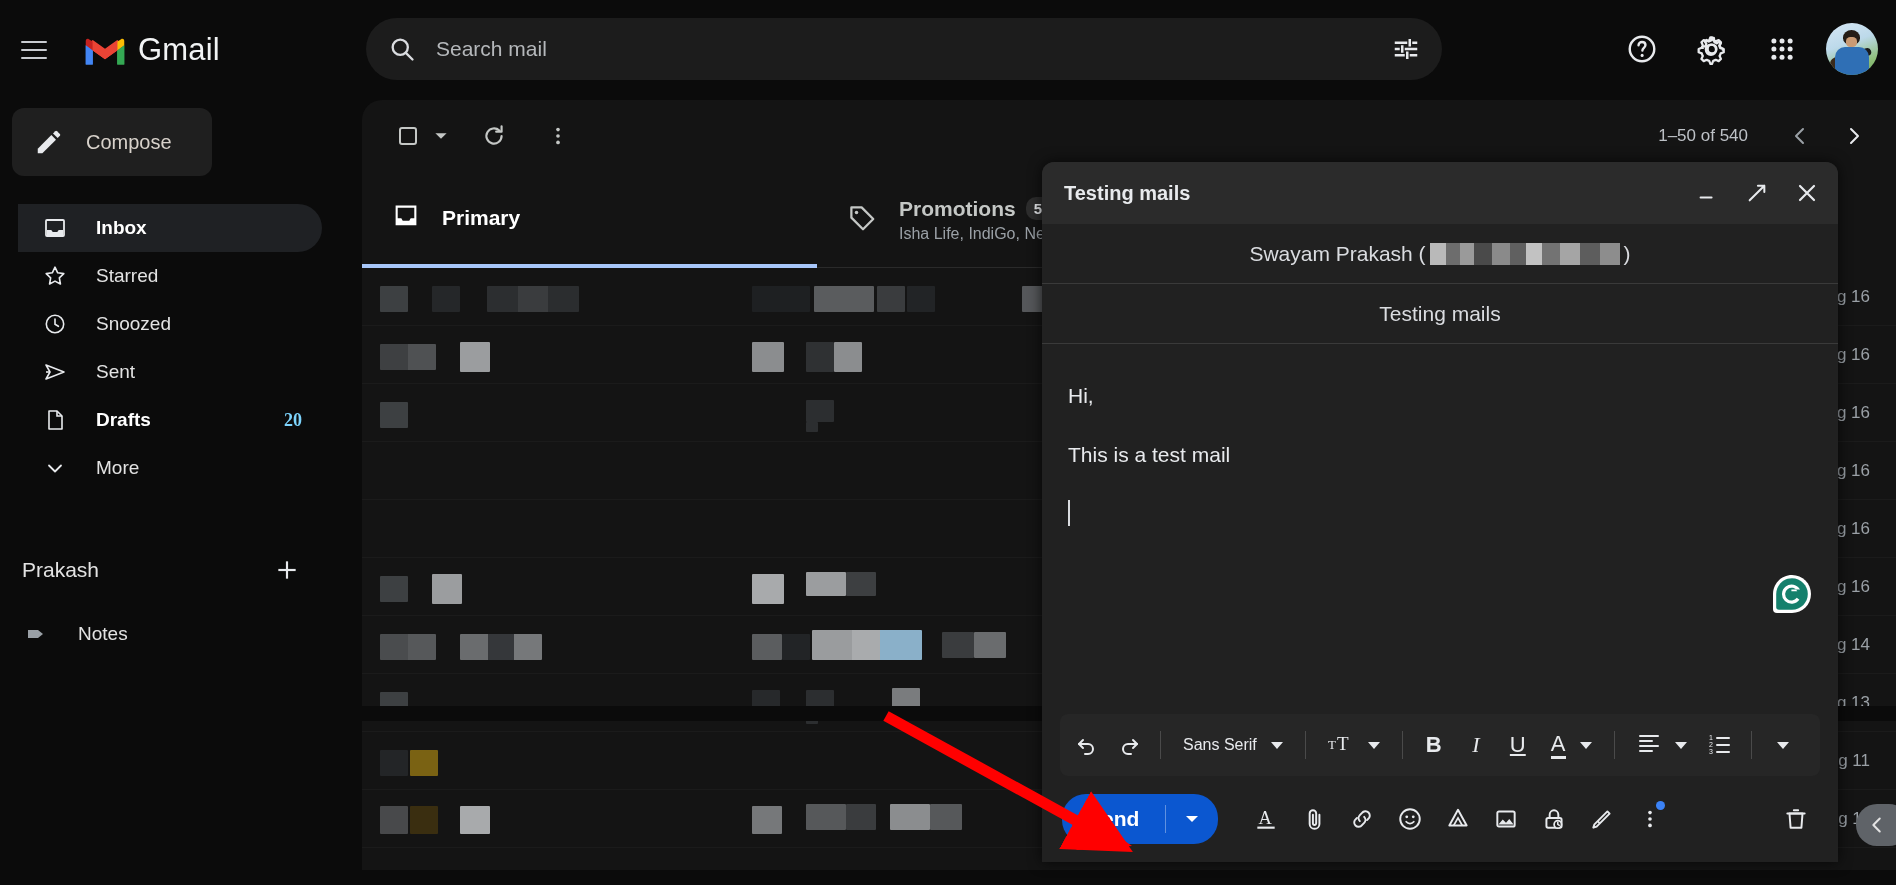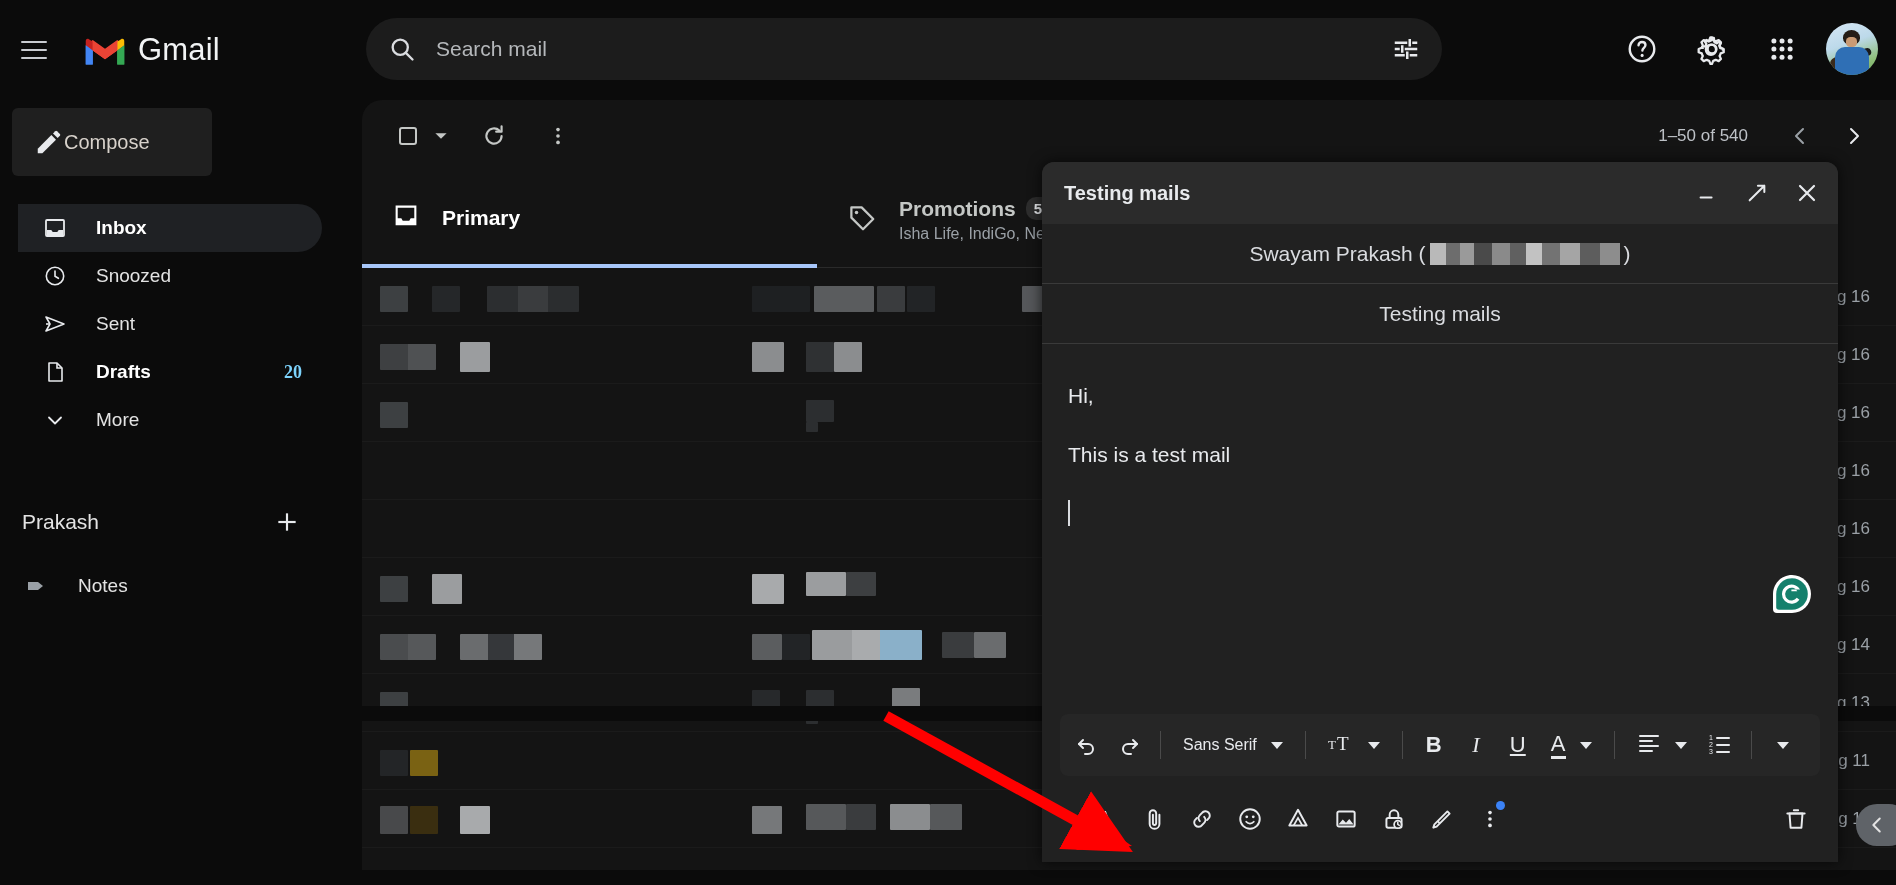--- a/index.html
+++ b/index.html
@@ -46,21 +46,21 @@
   .avatar .body { position: absolute; left: 9px; top: 24px; width: 34px; height: 28px;
                   background: #2f6fb5; border-radius: 10px 10px 0 0; }
   .avatar .guitar { position: absolute; left: 6px; top: 30px; width: 40px; height: 8px;
                     background: #1a1a1a; border-radius: 4px; transform: rotate(-18deg); }
   .avatar .gbody { position: absolute; left: 4px; top: 34px; width: 15px; height: 13px;
                    background: #3a2a1c; border-radius: 50%; }
 
   
   .sidebar { position: absolute; left: 0; top: 100px; width: 340px; height: 785px; background: #0b0b0b; }
   .compose { margin: 8px 0 0 12px; width: 200px; height: 68px; background: #1f1f1f;
-             border-radius: 6px; display: flex; align-items: center; 
+             border-radius: 12px; display: flex; align-items: center; gap: 22px;
              padding-left: 22px; cursor: pointer; }
   .compose .label { font-size: 20px; color: #d8d2cb; }
 
   .navlist { margin-top: 28px; padding-left: 18px; }
   .navitem { height: 48px; display: flex; align-items: center; padding-left: 22px;
              border-radius: 0 24px 24px 0; margin-right: 18px; cursor: pointer; position: relative; }
   .navitem.active { background: #1f2124; }
   .navitem .nicon { width: 30px; display: flex; align-items: center; justify-content: center; }
   .navitem .nlabel { margin-left: 26px; font-size: 19px; color: #e3e3e3; }
   .navitem.active .nlabel, .navitem.bold .nlabel { font-weight: bold; color: #fff; }
@@ -247,20 +247,29 @@
         <span class="nicon">
           <svg width="24" height="24" viewBox="0 0 24 24">
               <path d="M4 4h16a1 1 0 011 1v14a1 1 0 01-1 1H4a1 1 0 01-1-1V5a1 1 0 011-1zm0 11h4l1.2 2h5.6l1.2-2h4" fill="none" stroke="#e8eaed" stroke-width="1.8" stroke-linejoin="round"></path>
               <path d="M4 15h4l1.2 2h5.6l1.2-2h4v4H4z" fill="#e8eaed"></path>
             </svg>
         </span>
         <span class="nlabel">Inbox</span>
         <span class="ncount"></span>
       </div>
 
+      <div class="navitem">
+        <span class="nicon">
+          <svg width="24" height="24" viewBox="0 0 24 24">
+              <path d="M12 3.2l2.7 5.6 6.1.85-4.45 4.3 1.07 6.05L12 17.1l-5.42 2.9 1.07-6.05L3.2 9.65l6.1-.85z" fill="none" stroke="#e8eaed" stroke-width="1.6" stroke-linejoin="round"></path>
+            </svg>
+        </span>
+        <span class="nlabel">Starred</span>
+        <span class="ncount"></span>
+      </div>
 
       <div class="navitem">
         <span class="nicon">
           <svg width="24" height="24" viewBox="0 0 24 24">
               <circle cx="12" cy="12" r="8.7" fill="none" stroke="#e8eaed" stroke-width="1.6"></circle>
               <path d="M12 7v5.3l3.4 2" fill="none" stroke="#e8eaed" stroke-width="1.6" stroke-linecap="round"></path>
             </svg>
         </span>
         <span class="nlabel">Snoozed</span>
         <span class="ncount"></span>
@@ -579,20 +588,29 @@
             </g>
           </svg>
       </div>
       <div class="tsep"></div>
       <div class="tbtn">
         <span class="caretdown"></span>
       </div>
     </div>
 
     <div class="cw-foot">
+      <div class="sendgrp">
+        <span class="sendlbl">Send</span>
+        <span class="senddiv"></span>
+        <span class="sendcaret">
+          <svg width="16" height="12" viewBox="0 0 16 12">
+              <path d="M2 3l6 6 6-6z" fill="#fff"></path>
+            </svg>
+        </span>
+      </div>
       <div class="fbtn" style="margin-left:22px">
         <svg width="26" height="26" viewBox="0 0 24 24">
             <text x="5" y="17" font-size="17" fill="#e8eaed" font-family="Liberation Serif, serif">A</text>
             <line x1="4" y1="20" x2="20" y2="20" stroke="#e8eaed" stroke-width="2"></line>
           </svg>
       </div>
       <div class="fbtn">
         <svg width="26" height="26" viewBox="0 0 24 24">
             <path d="M17 8v8.5a4.5 4.5 0 11-9 0V7a3 3 0 116 0v9a1.5 1.5 0 11-3 0V8" fill="none" stroke="#e8eaed" stroke-width="1.8" stroke-linecap="round"></path>
           </svg>

